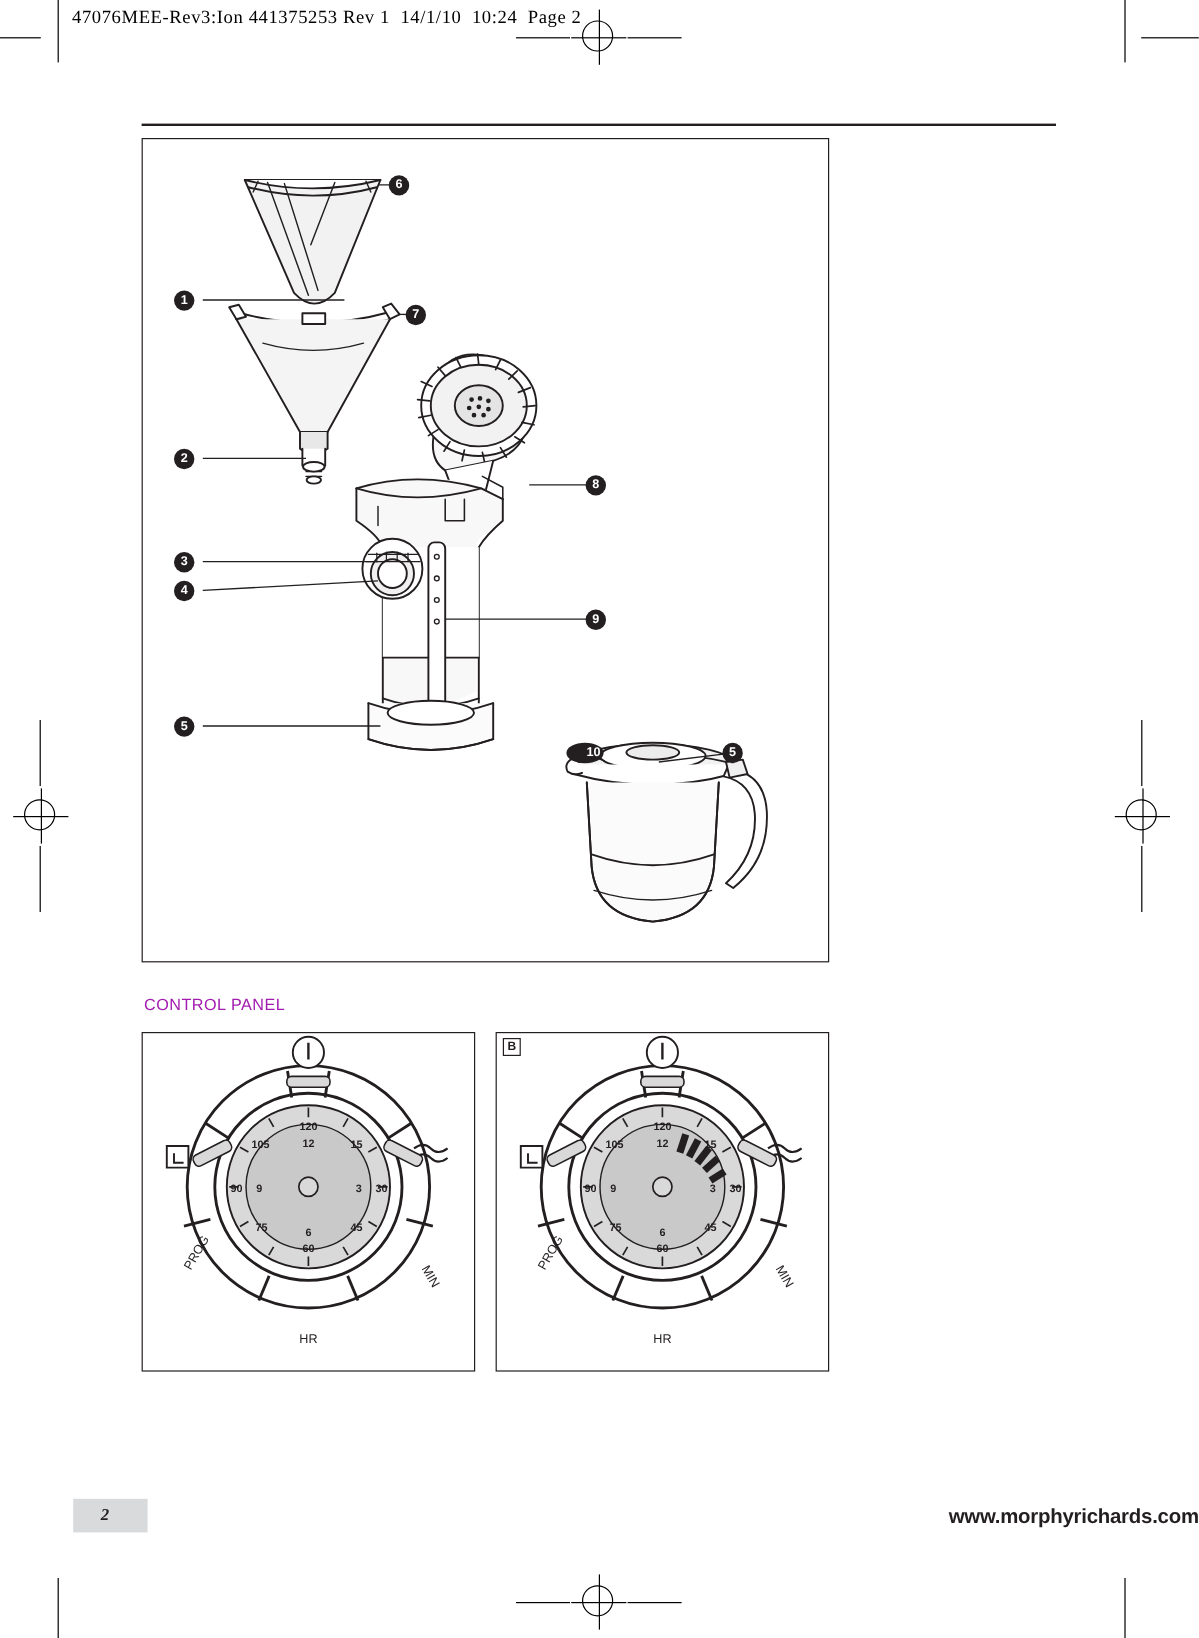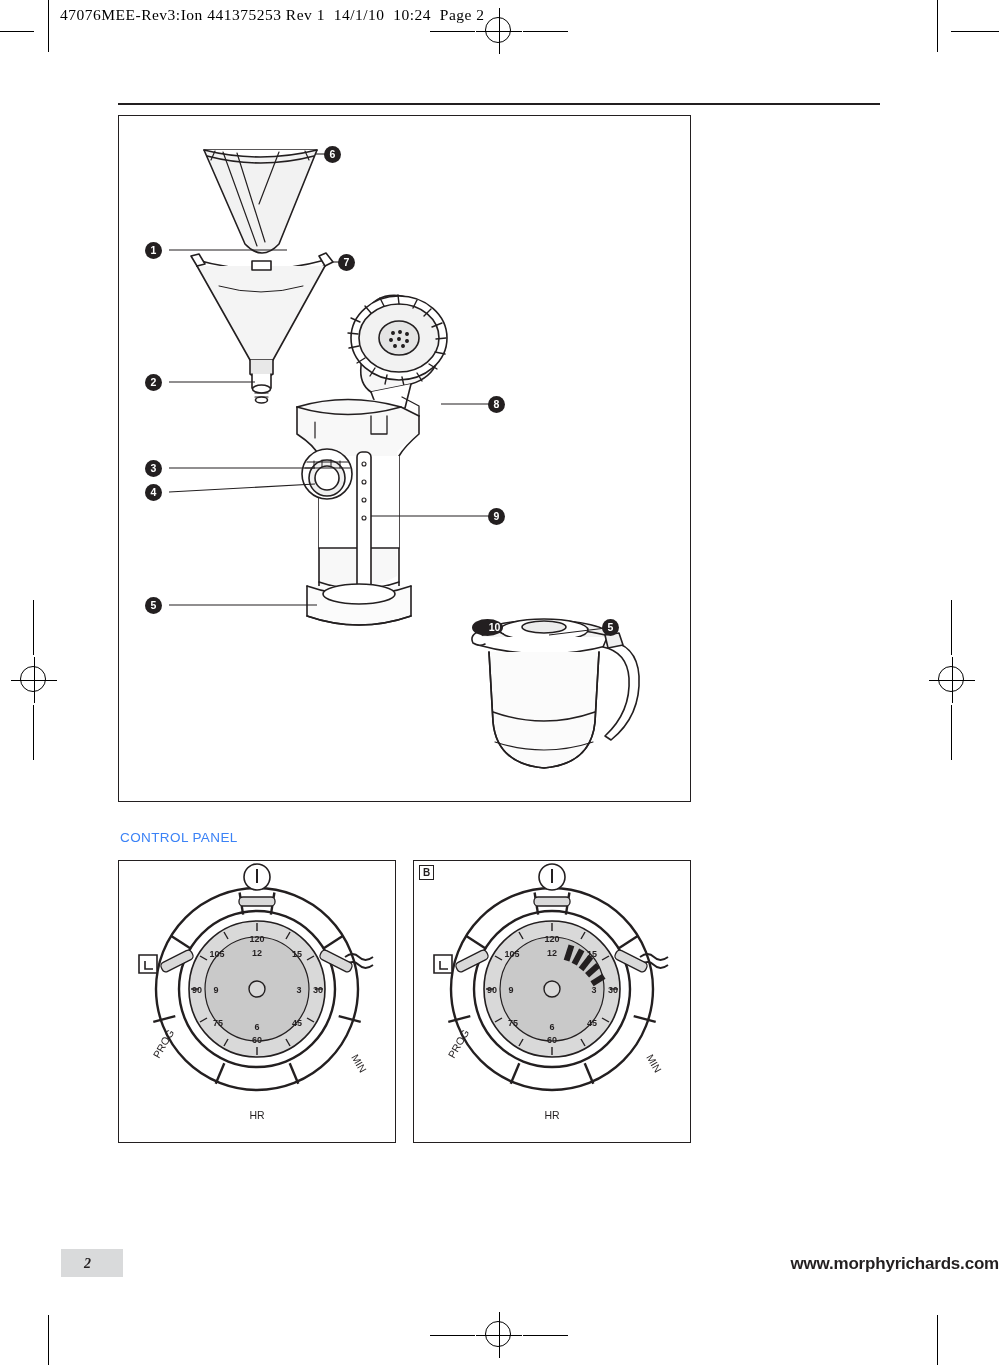--- a/index.html
+++ b/index.html
@@ -21,21 +21,21 @@
 
   
   .fig-frame{position:absolute;left:118px;top:115px;width:573px;height:687px;border:1px solid #231f20;box-sizing:border-box;background:#fff;}
 
   .fig-svg{position:absolute;left:0;top:0;}
 
   
   .callout{position:absolute;width:17px;height:17px;border-radius:50%;background:#231f20;color:#fff;font-size:10.5px;font-weight:bold;line-height:17px;text-align:center;font-family:"Liberation Sans",sans-serif;}
 
   
-  .cp-caption{position:absolute;left:120px;top:830px;font-size:13.5px;letter-spacing:0.4px;color:#3b82f6;font-family:"Liberation Sans",sans-serif;}
+  .cp-caption{position:absolute;left:120px;top:830px;font-size:13.5px;letter-spacing:0.4px;color:#a21caf;font-family:"Liberation Sans",sans-serif;}
 
   
   .cp-box{position:absolute;top:860px;width:278px;height:283px;border:1px solid #231f20;box-sizing:border-box;background:#fff;}
   #cp-a{left:118px;}
   #cp-b{left:413px;}
   .cp-letter{position:absolute;left:5px;top:4px;width:15px;height:15px;border:1px solid #231f20;box-sizing:border-box;font-size:10px;font-weight:bold;line-height:13px;text-align:center;color:#231f20;}
 
   
   .footer-bar{position:absolute;left:61px;top:1249px;width:62px;height:28px;background:#d9dadb;}
   .page-num{position:absolute;left:84px;top:1256px;font-size:14px;font-style:italic;font-weight:bold;color:#231f20;font-family:"Liberation Serif",serif;}

